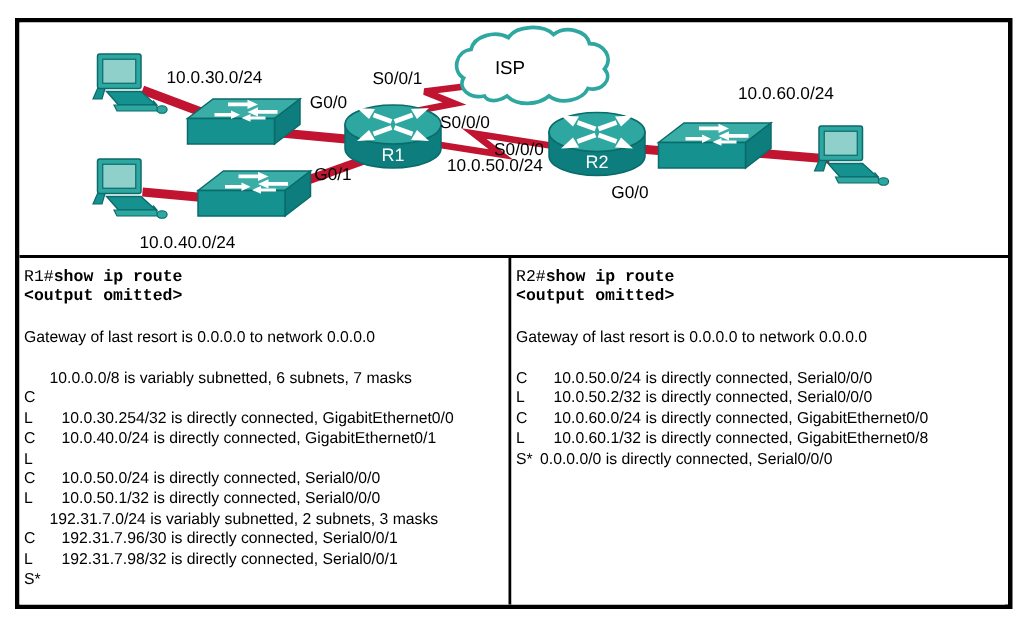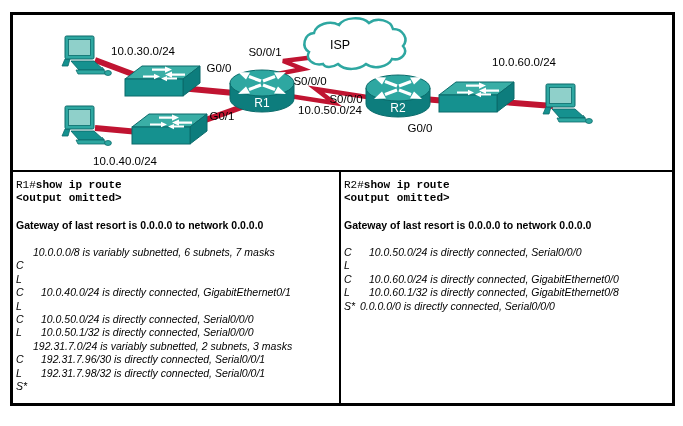--- a/index.html
+++ b/index.html
@@ -4,26 +4,26 @@
 <style>
   html,body{margin:0;padding:0;background:#fff;}
   .stage{position:relative;width:683px;height:426px;background:#fff;
          font-family:"Liberation Sans",sans-serif;color:#000;overflow:hidden;}
   .figure{position:absolute;left:10px;top:12px;width:659px;height:388px;border:3px solid #000;background:#fff;}
   .diagram{position:absolute;left:0;top:0;width:659px;height:155px;border-bottom:2px solid #000;background:#fff;}
   .panels{position:absolute;left:0;top:157px;width:659px;height:231px;display:flex;}
   .panel{box-sizing:border-box;width:328px;height:100%;padding:4px 2px 0 3px;overflow:hidden;background:#fff;}
   .panel.left{border-right:2px solid #000;}
   .panel.right{width:329px;}
-  .line{white-space:nowrap;font-size:10.5px;line-height:13.4px;font-weight:bold;}
+  .line{white-space:nowrap;font-size:10.5px;line-height:13.4px;}
   .mono{font-family:"Liberation Mono","DejaVu Sans Mono",monospace;font-size:11px;}
   .bold{font-weight:bold;}
   .cmdline{white-space:nowrap;line-height:13.4px;}
   .spacer{height:13.4px;}
-  .route{display:flex;white-space:nowrap;font-size:10.5px;line-height:13.4px;font-style:italic;}
+  .route{display:flex;white-space:nowrap;font-size:10.5px;line-height:13.4px;}
   .route .code{flex:none;width:25px;}
   .route.star .code{width:16px;}
   .route.summary{padding-left:17px;}
   .lbl{font-family:"Liberation Sans",sans-serif;font-size:11.5px;fill:#000;}
   .dev{font-family:"Liberation Sans",sans-serif;font-size:12px;fill:#fff;}
   .isp{font-family:"Liberation Sans",sans-serif;font-size:12.5px;fill:#000;}
 </style>
 </head>
 <body>
 
@@ -123,20 +123,21 @@
         <div class="spacer"></div>
 
         <div class="route summary">
             <span class="net">10.0.0.0/8 is variably subnetted, 6 subnets, 7 masks</span>
           </div>
         <div class="route">
             <span class="code">C</span>
           </div>
         <div class="route">
             <span class="code">L</span>
+            <span class="net">10.0.30.254/32 is directly connected, GigabitEthernet0/0</span>
           </div>
         <div class="route">
             <span class="code">C</span>
             <span class="net">10.0.40.0/24 is directly connected, GigabitEthernet0/1</span>
           </div>
         <div class="route">
             <span class="code">L</span>
           </div>
         <div class="route">
             <span class="code">C</span>
@@ -168,20 +169,21 @@
         <div class="spacer"></div>
         <div class="line">Gateway of last resort is 0.0.0.0 to network 0.0.0.0</div>
         <div class="spacer"></div>
 
         <div class="route">
             <span class="code">C</span>
             <span class="net">10.0.50.0/24 is directly connected, Serial0/0/0</span>
           </div>
         <div class="route">
             <span class="code">L</span>
+            <span class="net">10.0.50.2/32 is directly connected, Serial0/0/0</span>
           </div>
         <div class="route">
             <span class="code">C</span>
             <span class="net">10.0.60.0/24 is directly connected, GigabitEthernet0/0</span>
           </div>
         <div class="route">
             <span class="code">L</span>
             <span class="net">10.0.60.1/32 is directly connected, GigabitEthernet0/8</span>
           </div>
         <div class="route star">

